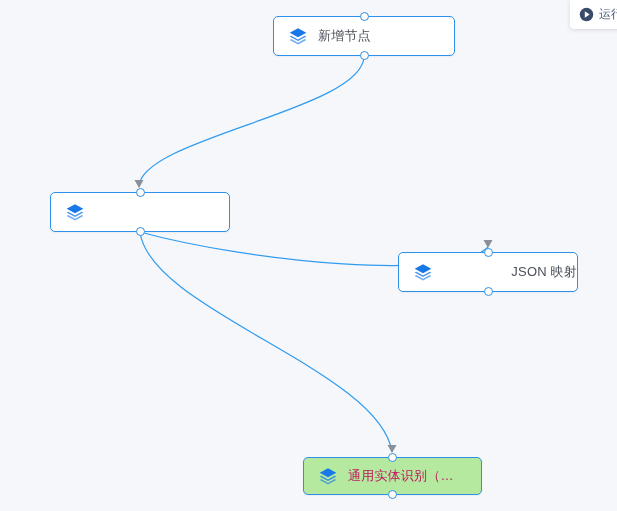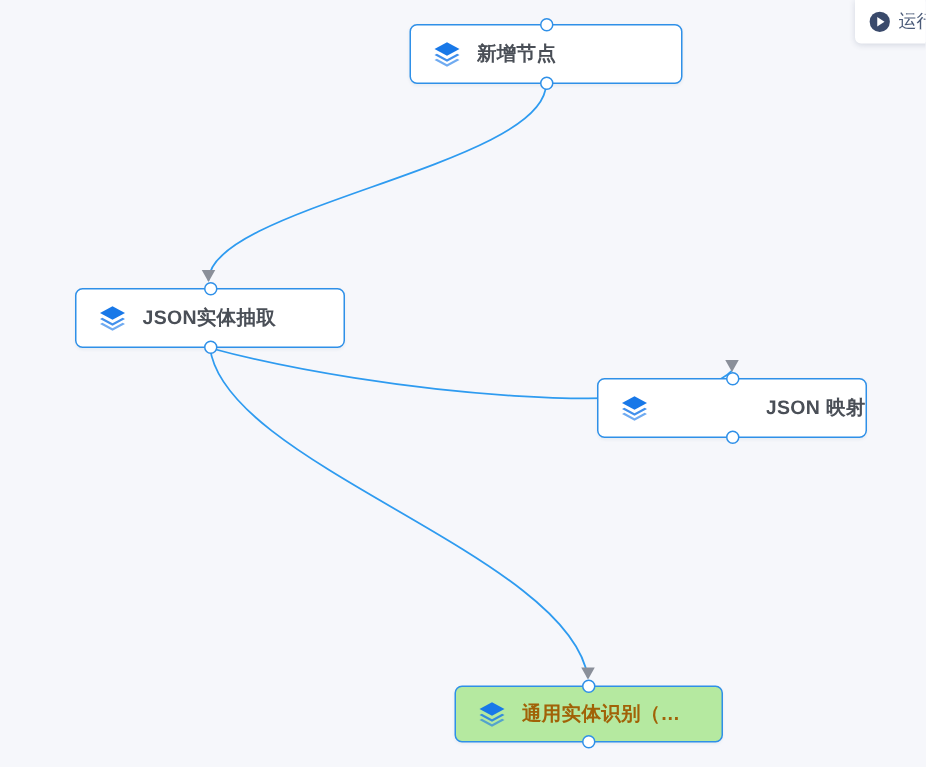--- a/index.html
+++ b/index.html
@@ -63,24 +63,23 @@
     width: 20px;
     height: 20px;
     display: block;
   }
   .node-label {
     font-size: 13px;
     color: #4a4f57;
     letter-spacing: 0.2px;
     white-space: nowrap;
     overflow: hidden;
-    font-weight: bold;
   }
   .node.green .node-label {
-    color: #a16207;
+    color: #be185d;
   }
 
   
   .port {
     position: absolute;
     width: 9px;
     height: 9px;
     box-sizing: border-box;
     border: 1.3px solid #2f90e8;
     border-radius: 50%;
@@ -149,21 +148,20 @@
         <span class="node-label">新增节点</span>
         <div class="port in"></div>
         <div class="port out"></div>
       </div>
       <div class="node" style="left: 50px; top: 192px; width: 180px; height: 40px;">
         <svg class="node-icon" viewBox="0 0 24 24">
           <path d="M12 2.6 L22 8 L12 13.4 L2 8 Z" fill="#1878e8"></path>
           <path d="M12 16.1 L20.1 11.7 L22 12.7 L12 18.1 L2 12.7 L3.9 11.7 Z" fill="#1878e8" opacity="0.82"></path>
           <path d="M12 20.1 L20.1 15.7 L22 16.7 L12 22.1 L2 16.7 L3.9 15.7 Z" fill="#1878e8" opacity="0.62"></path>
         </svg>
-        <span class="node-label">JSON实体抽取</span>
         <div class="port in"></div>
         <div class="port out"></div>
       </div>
       <div class="node" style="left: 398px; top: 252px; width: 180px; height: 40px; justify-content: space-between;">
         <svg class="node-icon" viewBox="0 0 24 24">
           <path d="M12 2.6 L22 8 L12 13.4 L2 8 Z" fill="#1878e8"></path>
           <path d="M12 16.1 L20.1 11.7 L22 12.7 L12 18.1 L2 12.7 L3.9 11.7 Z" fill="#1878e8" opacity="0.82"></path>
           <path d="M12 20.1 L20.1 15.7 L22 16.7 L12 22.1 L2 16.7 L3.9 15.7 Z" fill="#1878e8" opacity="0.62"></path>
         </svg>
         <span class="node-label">JSON 映射</span>

